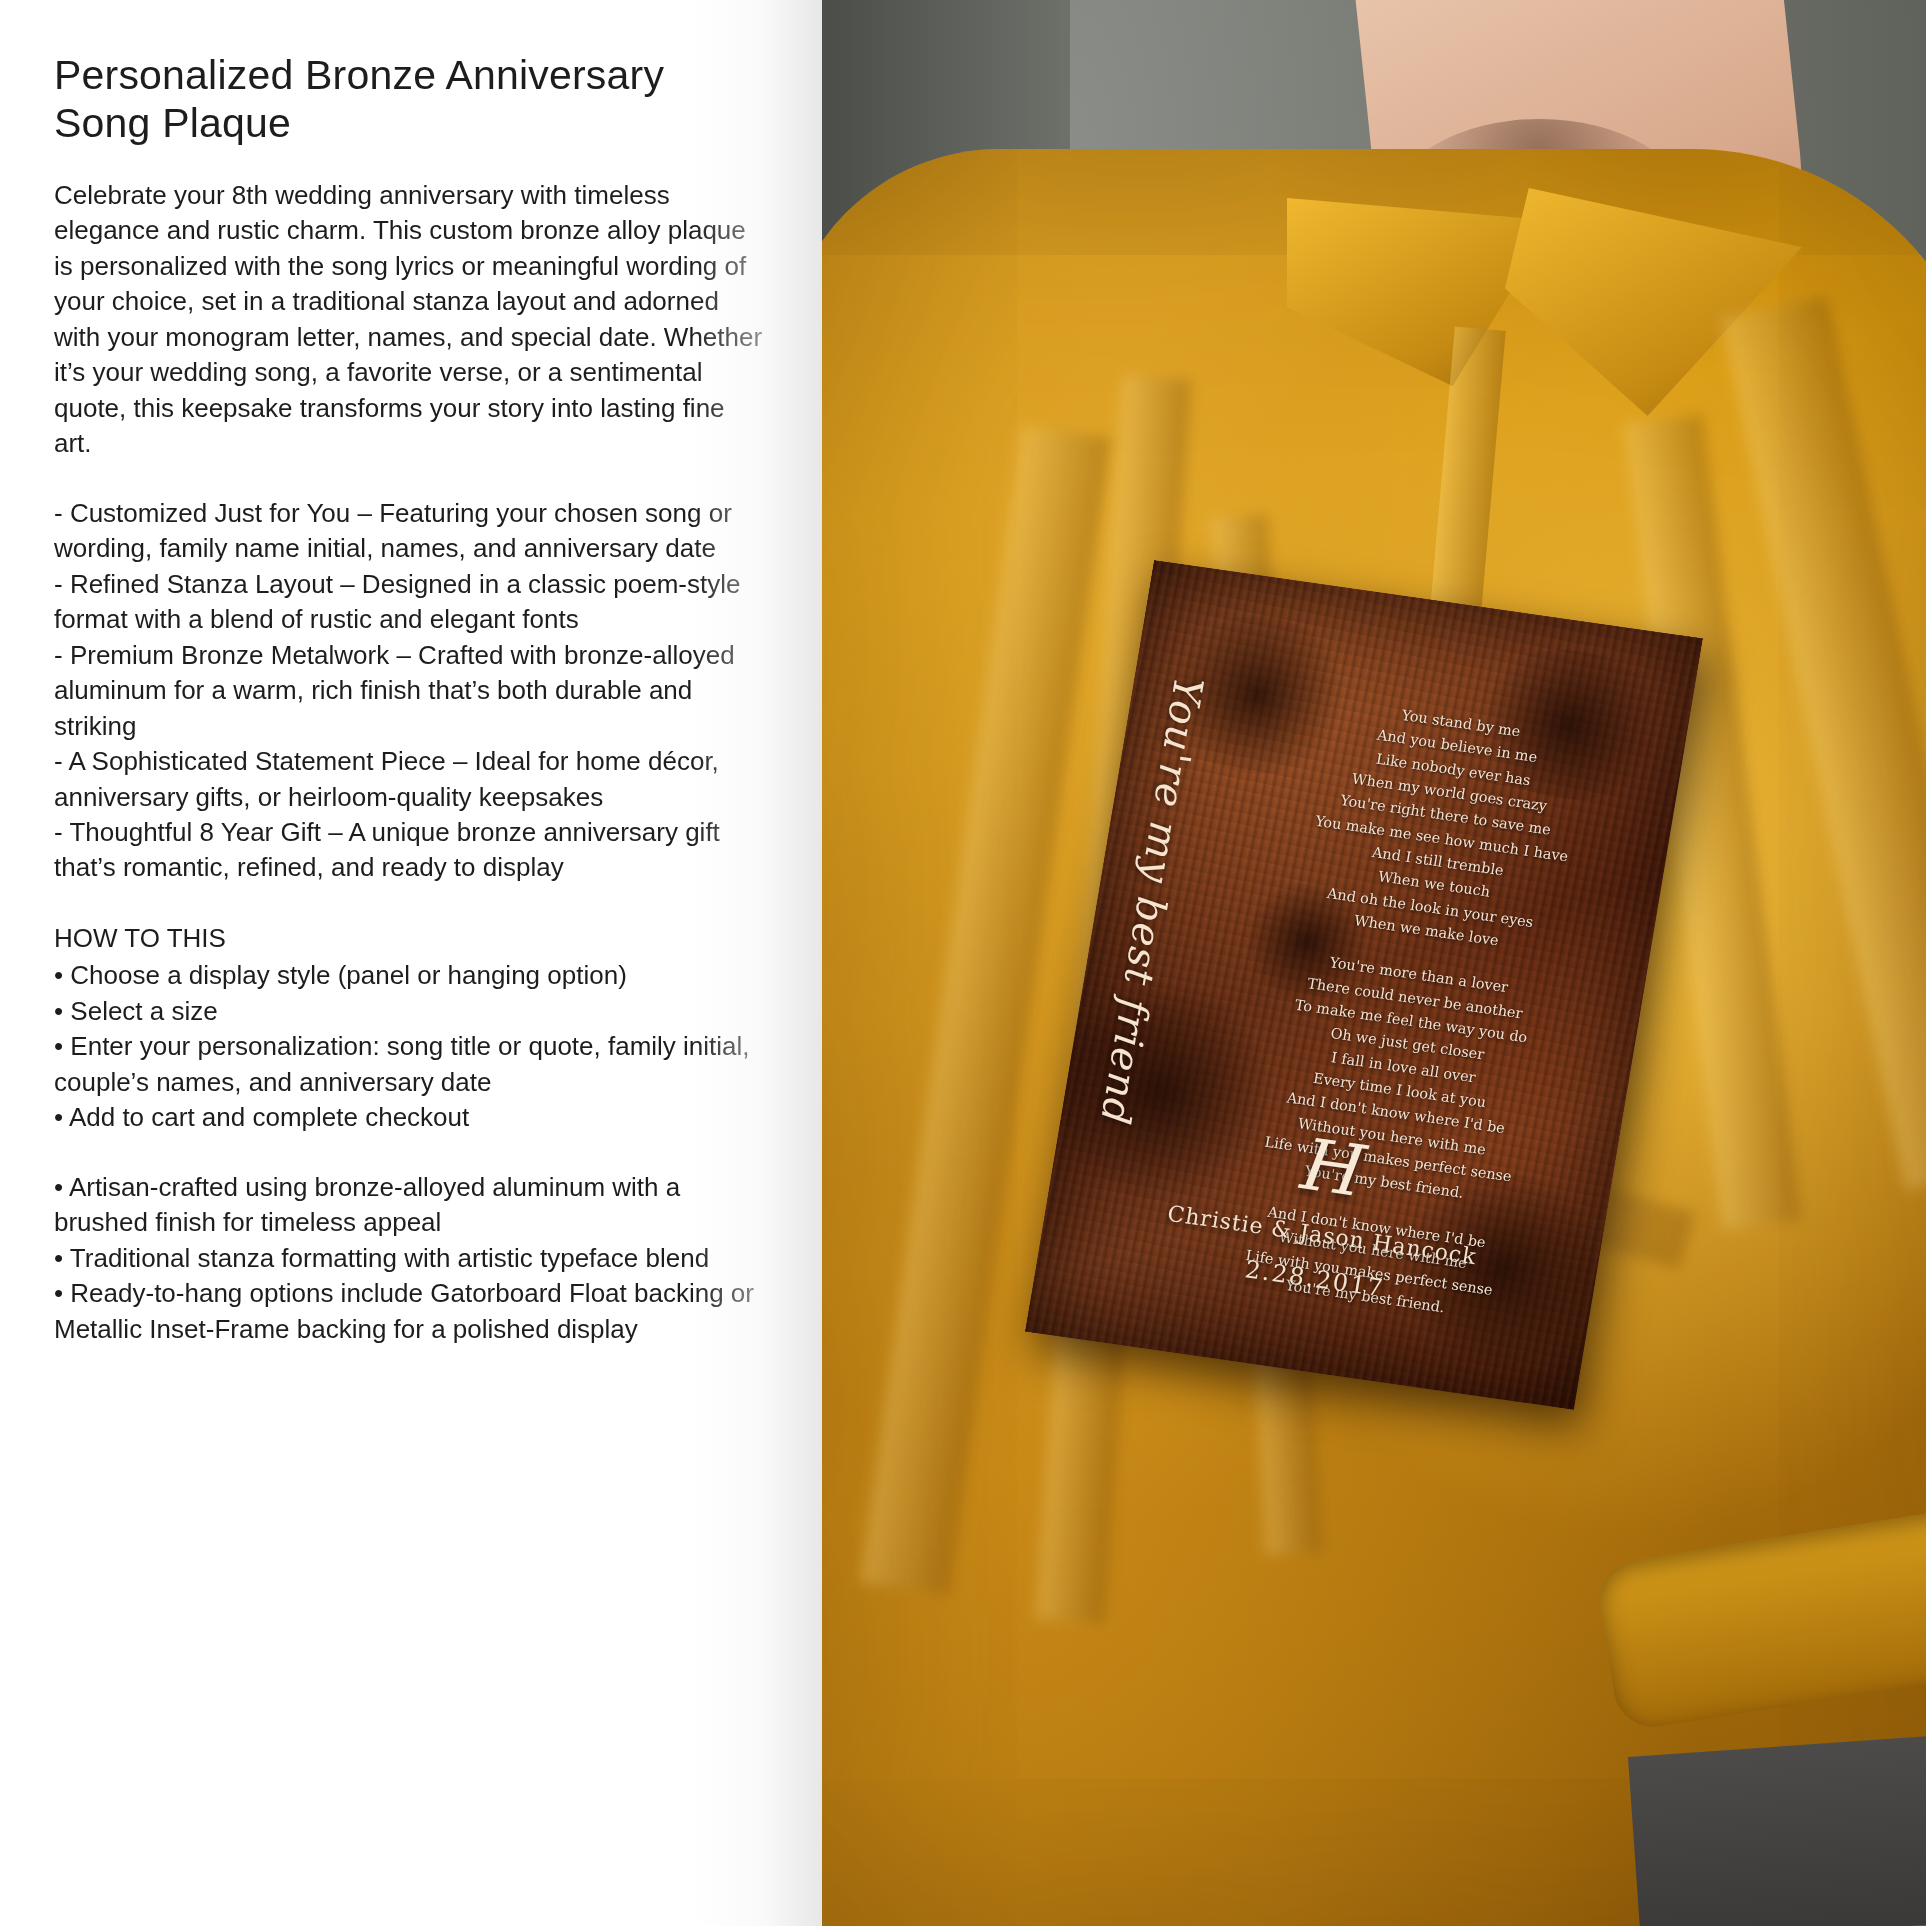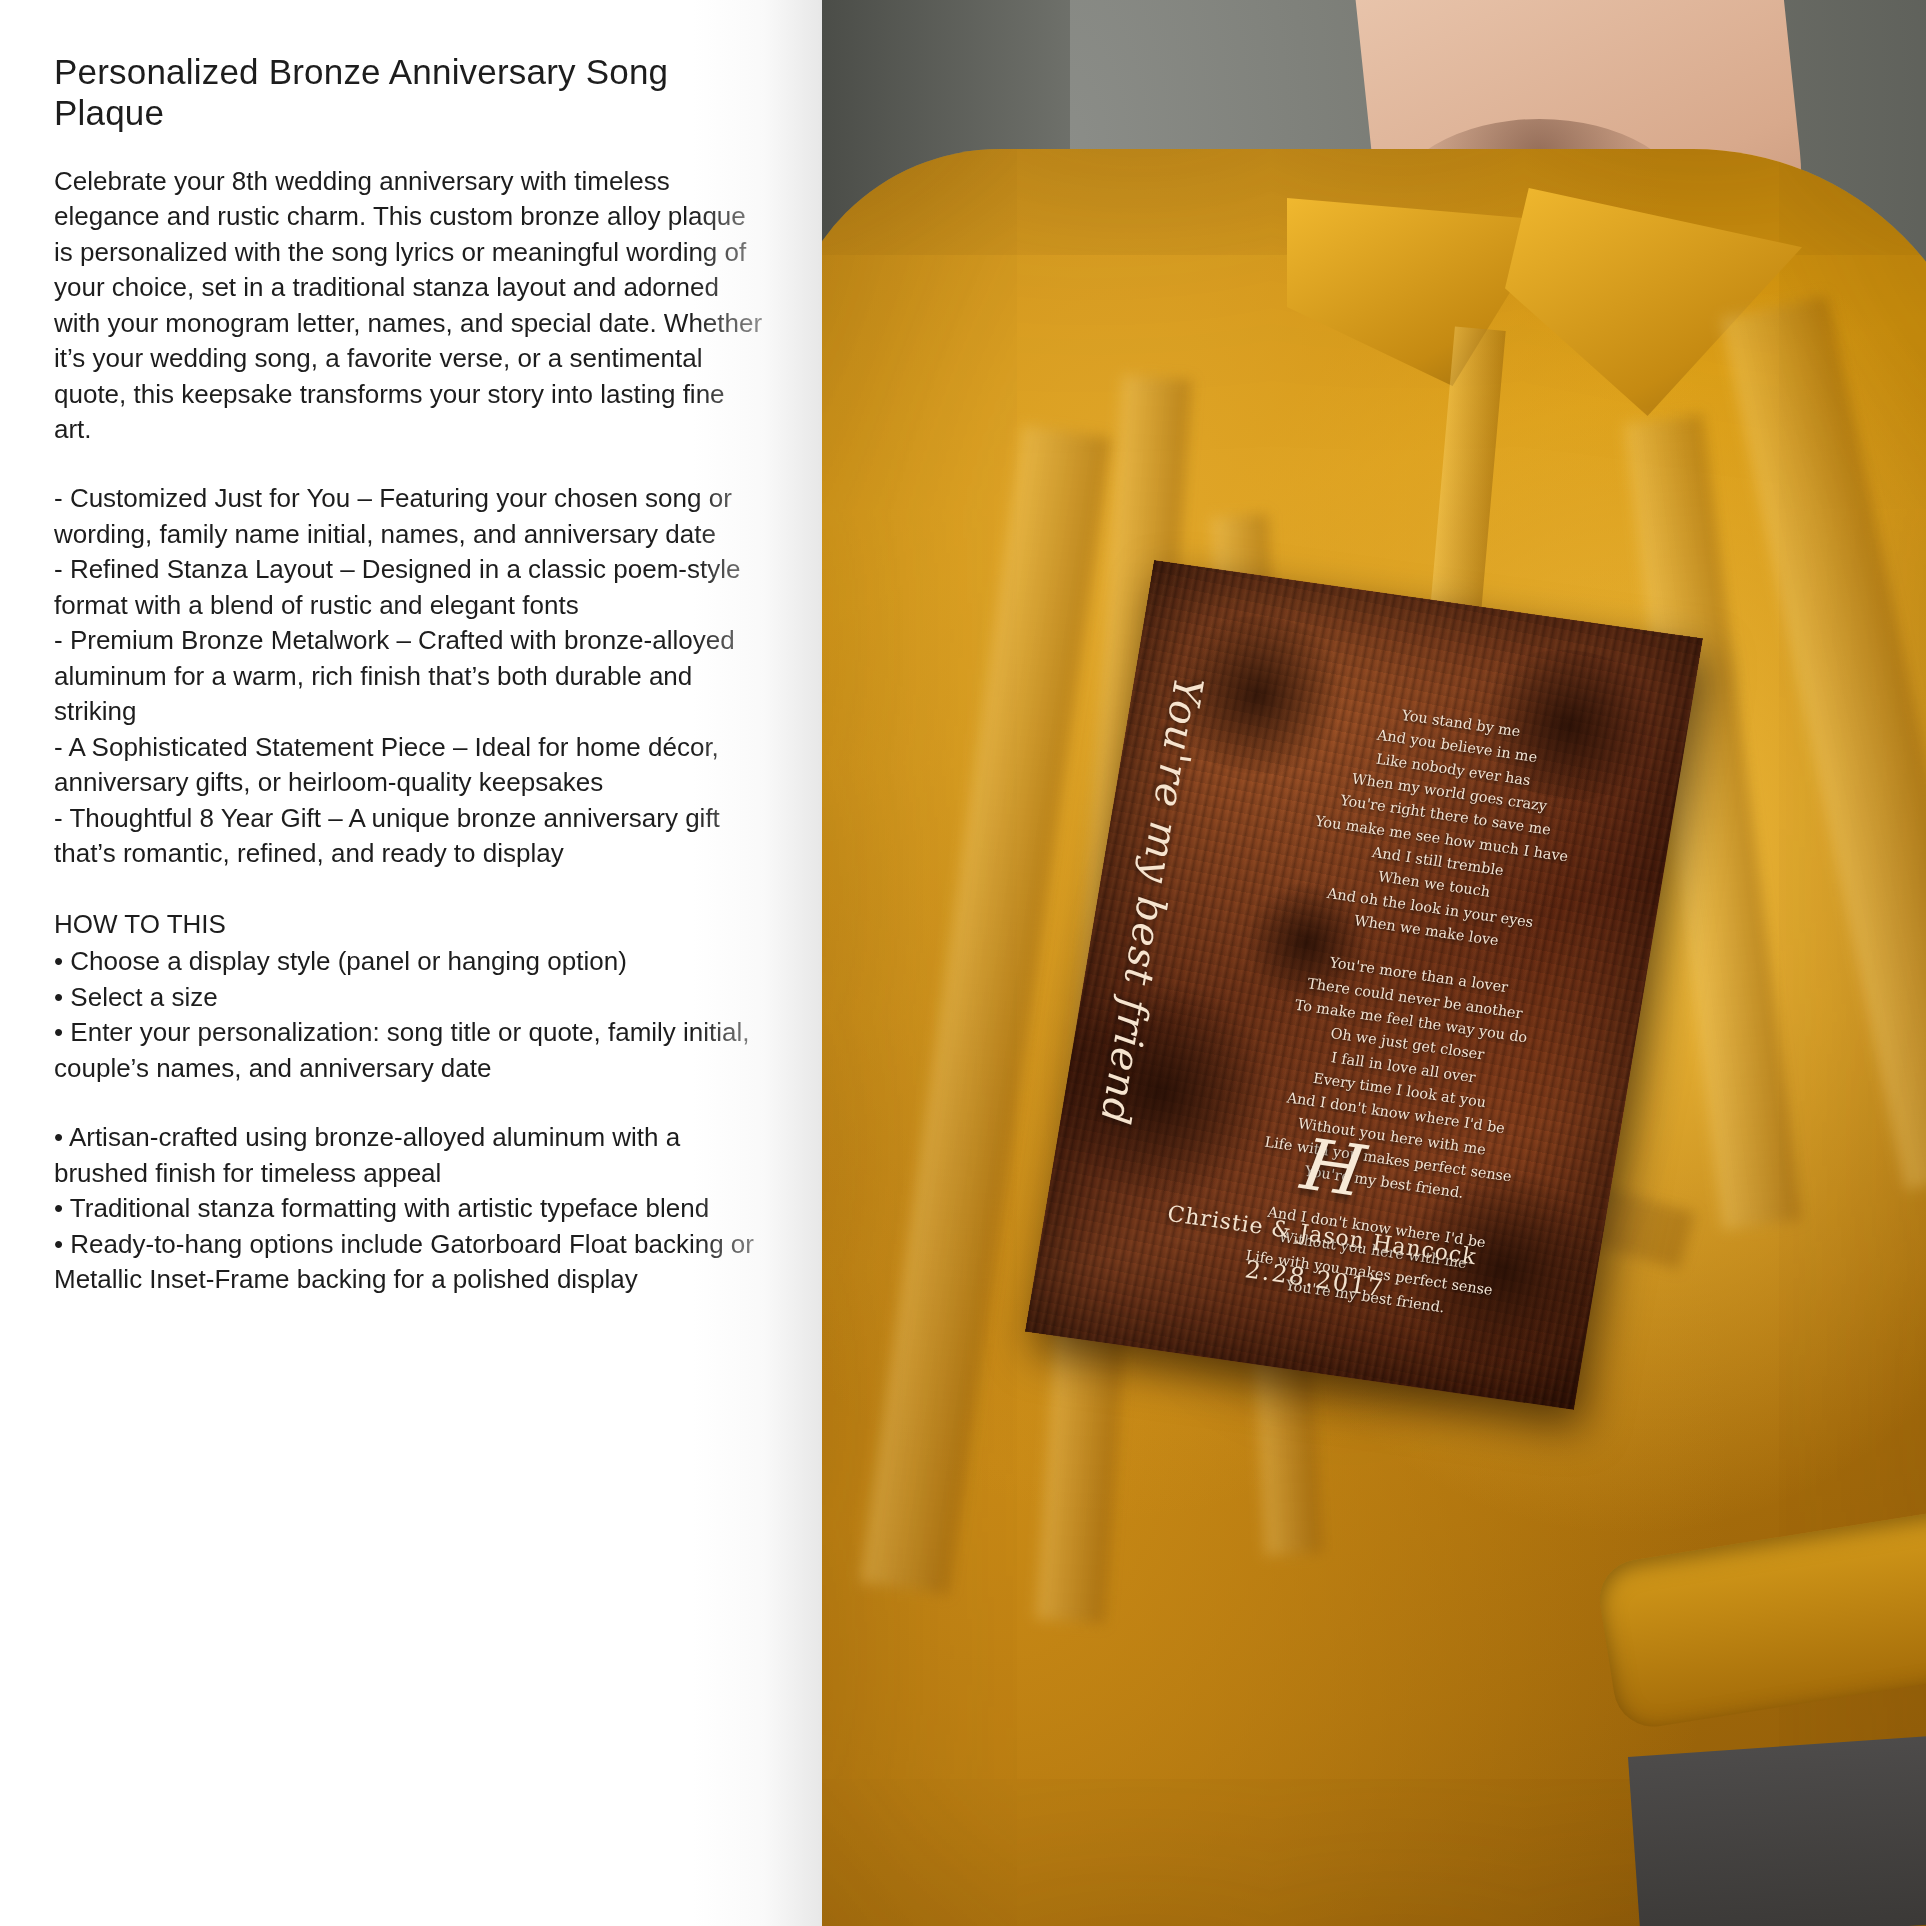--- a/index.html
+++ b/index.html
@@ -35,21 +35,21 @@
     top: 0;
     left: 693px;
     width: 129px;
     height: 1927px;
     background: linear-gradient(to right, rgba(255,255,255,0) 0%, rgba(245,245,245,0.55) 55%, rgba(230,230,230,0.95) 100%);
     pointer-events: none;
     z-index: 3;
   }
 
   h1.title {
-    font-size: 35px;
+    font-size: 41px;
     line-height: 1.18;
     font-weight: 400;
     color: #1d1d1d;
     margin: 0 0 30px 0;
     letter-spacing: 0.2px;
   }
 
   .para {
     font-size: 26px;
     line-height: 1.365;
@@ -313,20 +313,21 @@
       <p class="line">- Premium Bronze Metalwork – Crafted with bronze-alloyed aluminum for a warm, rich finish that’s both durable and striking</p>
       <p class="line">- A Sophisticated Statement Piece – Ideal for home décor, anniversary gifts, or heirloom-quality keepsakes</p>
       <p class="line">- Thoughtful 8 Year Gift – A unique bronze anniversary gift that’s romantic, refined, and ready to display</p>
     </div>
 
     <div class="block">
       <p class="section-head">HOW TO THIS</p>
       <p class="line">• Choose a display style (panel or hanging option)</p>
       <p class="line">• Select a size</p>
       <p class="line">• Enter your personalization: song title or quote, family initial, couple’s names, and anniversary date</p>
+      <p class="line">• Add to cart and complete checkout</p>
     </div>
 
     <div class="block">
       <p class="line">• Artisan-crafted using bronze-alloyed aluminum with a brushed finish for timeless appeal</p>
       <p class="line">• Traditional stanza formatting with artistic typeface blend</p>
       <p class="line">• Ready-to-hang options include Gatorboard Float backing or Metallic Inset-Frame backing for a polished display</p>
     </div>
   </div>
 
   <div class="panel-fade"></div>

